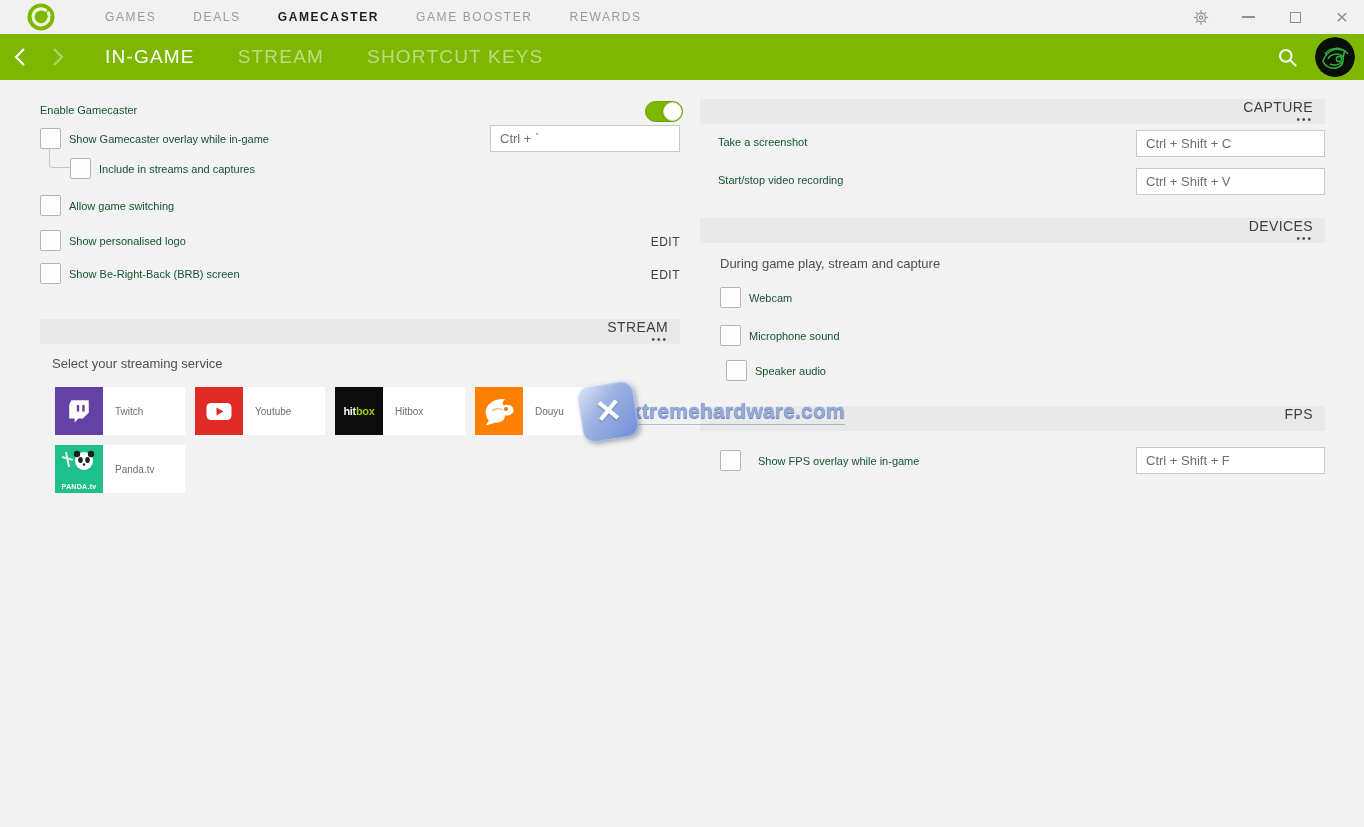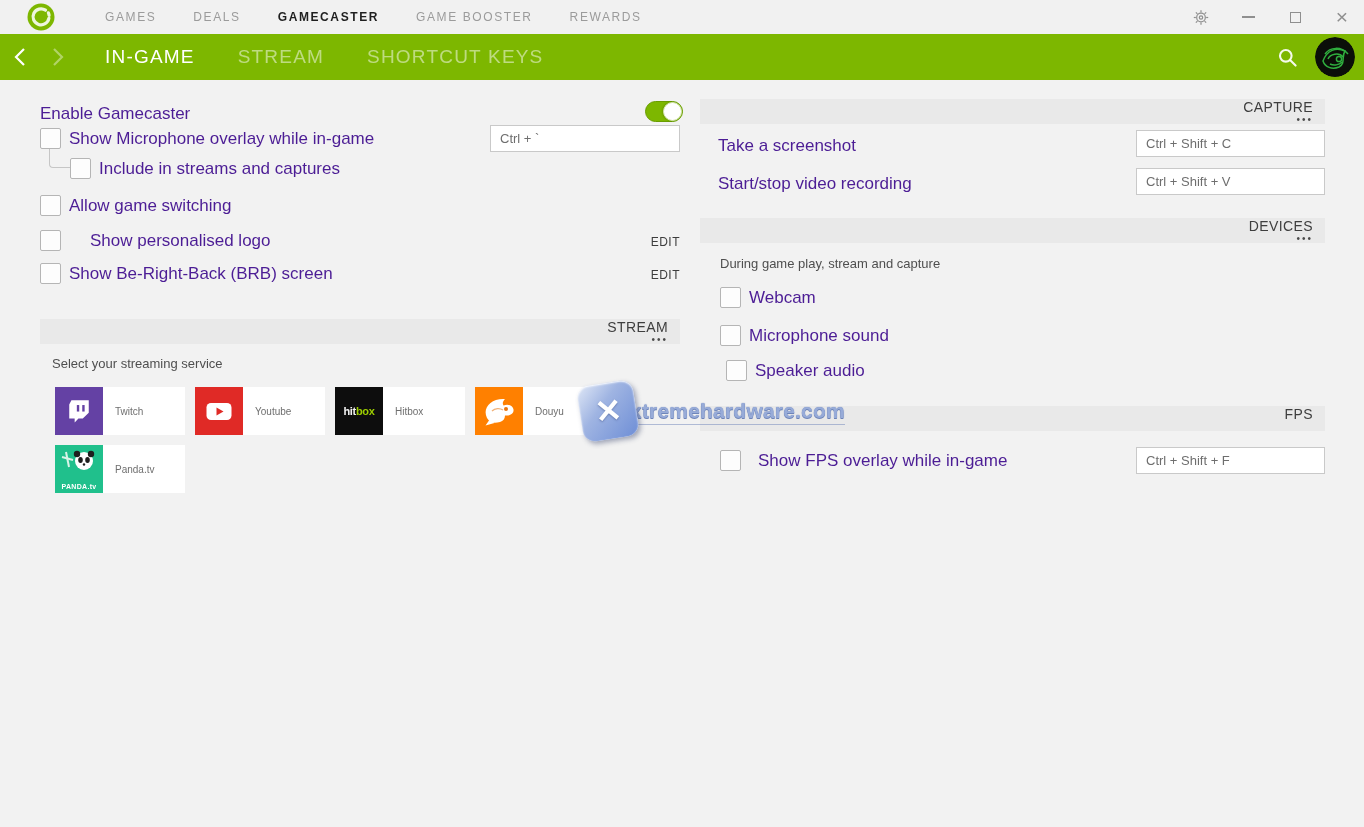--- a/index.html
+++ b/index.html
@@ -25,21 +25,21 @@
   .nav-fwd { left:52px; }
   .sub-tabs { position:absolute; left:105px; top:0; height:46px; display:flex; gap:43px; align-items:center; }
   .sub-tab { font-size:19px; letter-spacing:1.2px; color:rgba(255,255,255,.5); cursor:pointer; white-space:nowrap; }
   .sub-tab.active { color:#ffffff; }
   .search-btn { position:absolute; left:1277px; top:13px; cursor:pointer; }
   .avatar { position:absolute; left:1315px; top:3px; width:40px; height:40px; border-radius:50%; overflow:hidden; cursor:pointer; }
 
   
   .content { position:absolute; top:80px; left:0; width:1364px; height:747px; background:#f2f2f2; }
   .abs { position:absolute; }
-  .lbl { font-size:17px; color:#4c1d95; }
+  .lbl { font-size:11px; color:#14532d; }
   .row { position:absolute; display:flex; align-items:center; }
   .checkbox { width:21px; height:21px; background:#fdfdfd; border:1px solid #b5b5b5; border-radius:2px; cursor:pointer; flex:0 0 auto; }
   .row .lbl { margin-left:8px; }
   .hotkey-input { position:absolute; height:27px; border:1px solid #c9c9c9; background:#ffffff; color:#6e6e6e; font-size:13px; font-family:"Liberation Sans",sans-serif; padding:0 9px; outline:none; }
   .toggle { position:absolute; width:38px; height:21px; border-radius:11px; background:#7db700; border:1px solid #699d00; cursor:pointer; }
   .toggle .knob { position:absolute; right:0px; top:0px; width:19px; height:19px; border-radius:50%; background:#ffffff; border:1px solid #d6e6b0; box-shadow:-1px 0 2px rgba(0,0,0,.15); }
   .connector { position:absolute; left:49px; top:69px; width:21px; height:19px; border-left:1px solid #c6c6c6; border-bottom:1px solid #c6c6c6; border-bottom-left-radius:4px; }
   .edit-link { position:absolute; font-size:12px; letter-spacing:.5px; color:#3d3d3d; cursor:pointer; width:42px; text-align:right; }
   .section-header { position:absolute; height:25px; background:#e9e9e9; display:flex; align-items:flex-end; justify-content:space-between; padding:0 12px;flex-direction:column; }
   .section-title { font-size:14px; letter-spacing:.4px; color:#3e3e3e; }
@@ -156,36 +156,36 @@
 
 <main class="content">
 
   <span class="lbl abs" style="left:40px; top:24px;">Enable Gamecaster</span>
   <div class="toggle" style="left:645px; top:21px;">
       <div class="knob"></div>
     </div>
 
   <div class="row" style="left:40px; top:48px;">
     <div class="checkbox"></div>
-    <span class="lbl">Show Microphone overlay while in-game</span>
+    <span class="lbl">Show Gamecaster overlay while in-game</span>
   </div>
   <input class="hotkey-input" style="left: 490px; top: 45px; width: 190px;" readonly="" value="Ctrl + `">
 
   <div class="connector"></div>
   <div class="row" style="left:70px; top:78px;">
     <div class="checkbox"></div>
     <span class="lbl">Include in streams and captures</span>
   </div>
 
   <div class="row" style="left:40px; top:115px;">
     <div class="checkbox"></div>
     <span class="lbl">Allow game switching</span>
   </div>
 
-  <div class="row" style="left:40px; top:150px;gap:21px;">
+  <div class="row" style="left:40px; top:150px;">
     <div class="checkbox"></div>
     <span class="lbl">Show personalised logo</span>
   </div>
   <span class="edit-link" style="left:638px; top:155px;">EDIT</span>
 
   <div class="row" style="left:40px; top:183px;">
     <div class="checkbox"></div>
     <span class="lbl">Show Be-Right-Back (BRB) screen</span>
   </div>
   <span class="edit-link" style="left:638px; top:188px;">EDIT</span>

